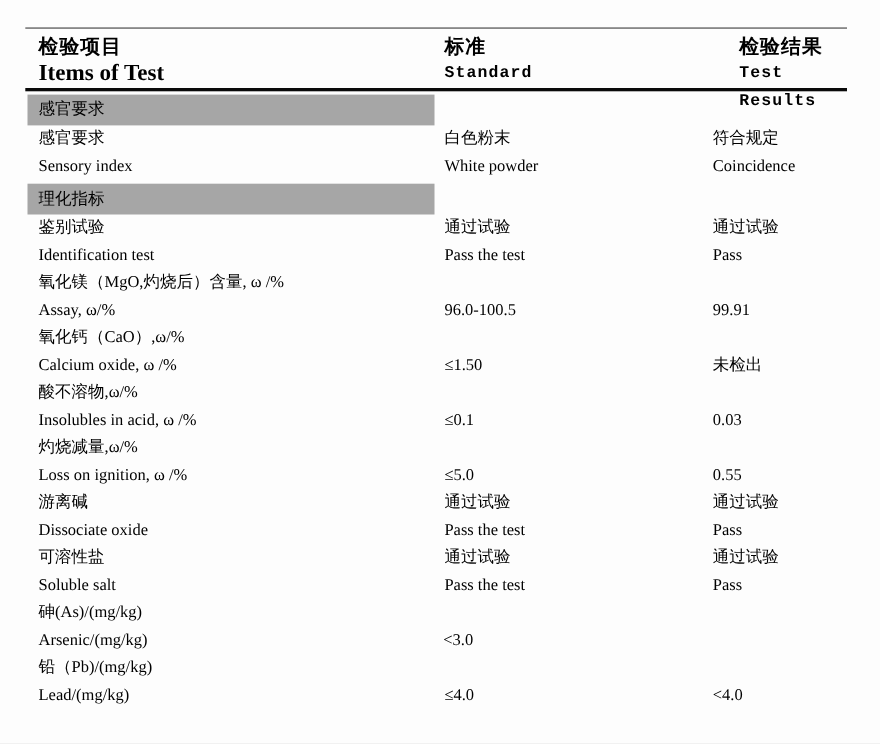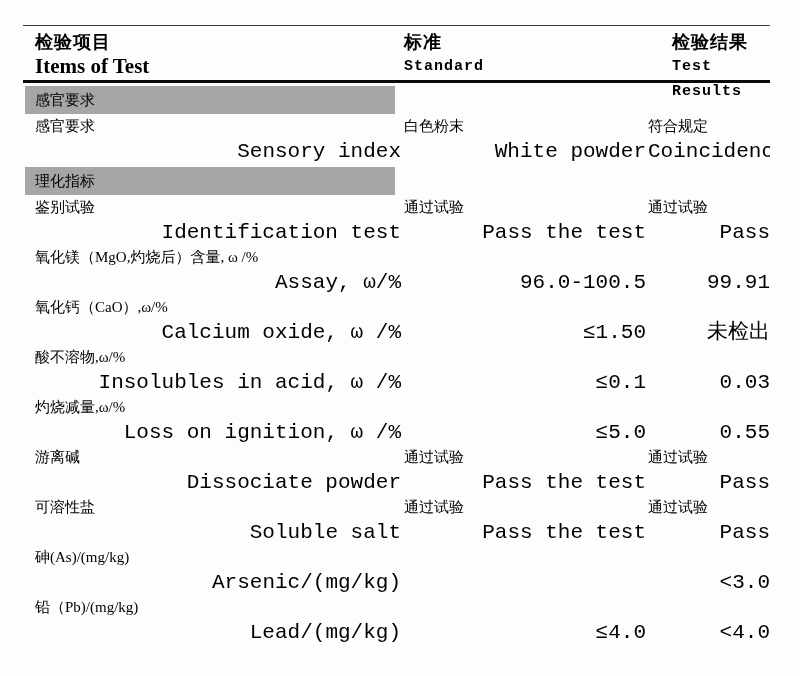--- a/index.html
+++ b/index.html
@@ -64,21 +64,21 @@
     display: flex;
     height: 25px;
     line-height: 25px;
     font-size: 15px;
   }
   .row .cell { overflow: hidden; white-space: nowrap; }
   .row .c1 { width: 378px; padding-left: 12px; }
   .row .c2 { width: 245px; padding-left: 3px; }
   .row .c3 { flex: 1; padding-left: 2px; }
   .row.cn { font-family: "Liberation Serif", "DejaVu Serif", serif; font-size: 15px; }
-  .row.en { font-family: Liberation Mono, monospace; font-size: 21px; text-align: right; }
+  .row.en { font-family: Liberation Serif, serif; font-size: 15px; }
 
   .row-section { height: 28px; margin-top: 3px; }
   .section-band {
     margin-left: 2px;
     width: 370px;
     height: 28px;
     line-height: 28px;
     background: #a6a6a6;
     padding-left: 10px;
     font-family: "Liberation Serif", "DejaVu Serif", serif;
@@ -192,21 +192,21 @@
     <div class="cell c3">0.55</div>
   </div>
 
   <div class="row cn">
     <div class="cell c1">游离碱</div>
     <div class="cell c2">通过试验</div>
     <div class="cell c3">通过试验</div>
   </div>
 
   <div class="row en">
-    <div class="cell c1">Dissociate powder</div>
+    <div class="cell c1">Dissociate oxide</div>
     <div class="cell c2">Pass the test</div>
     <div class="cell c3">Pass</div>
   </div>
 
   <div class="row cn">
     <div class="cell c1">可溶性盐</div>
     <div class="cell c2">通过试验</div>
     <div class="cell c3">通过试验</div>
   </div>
 

